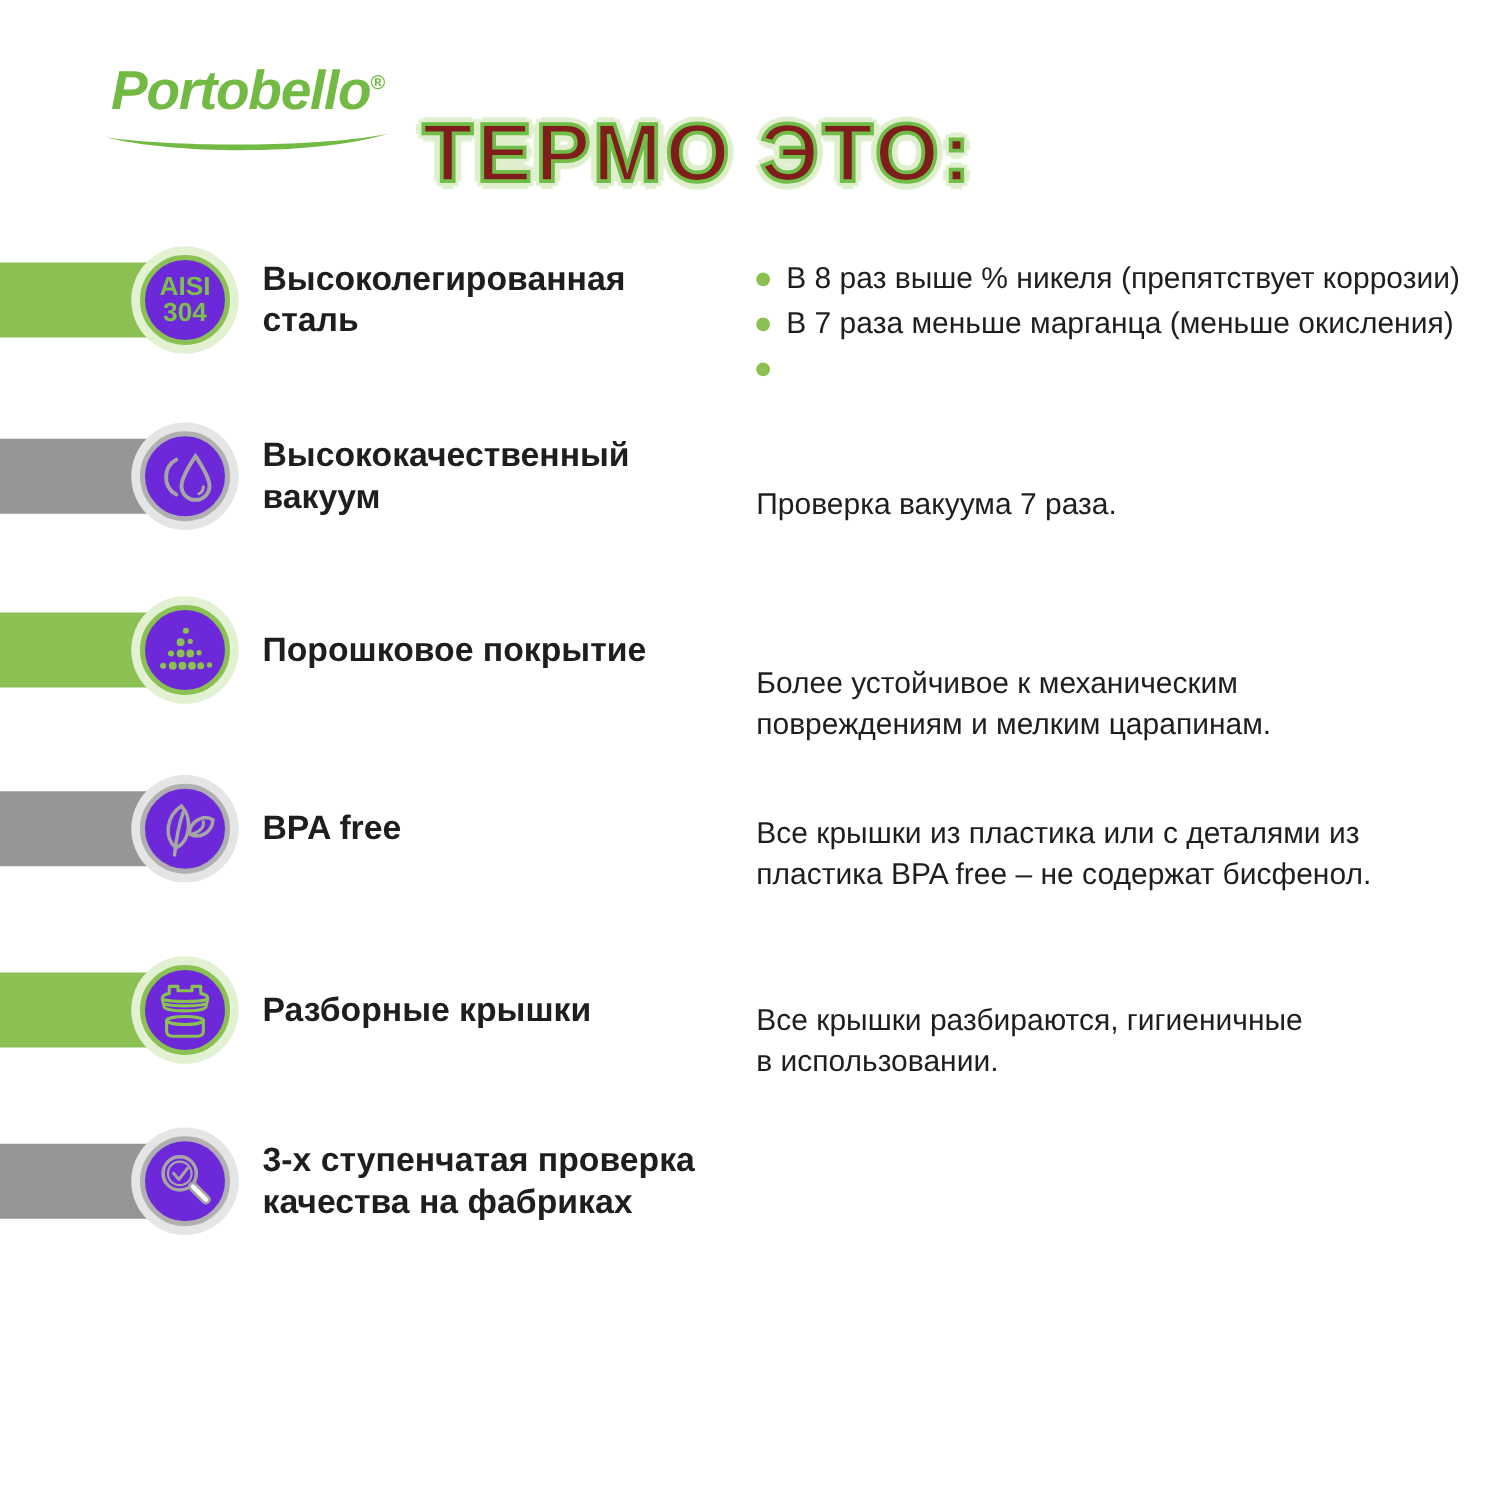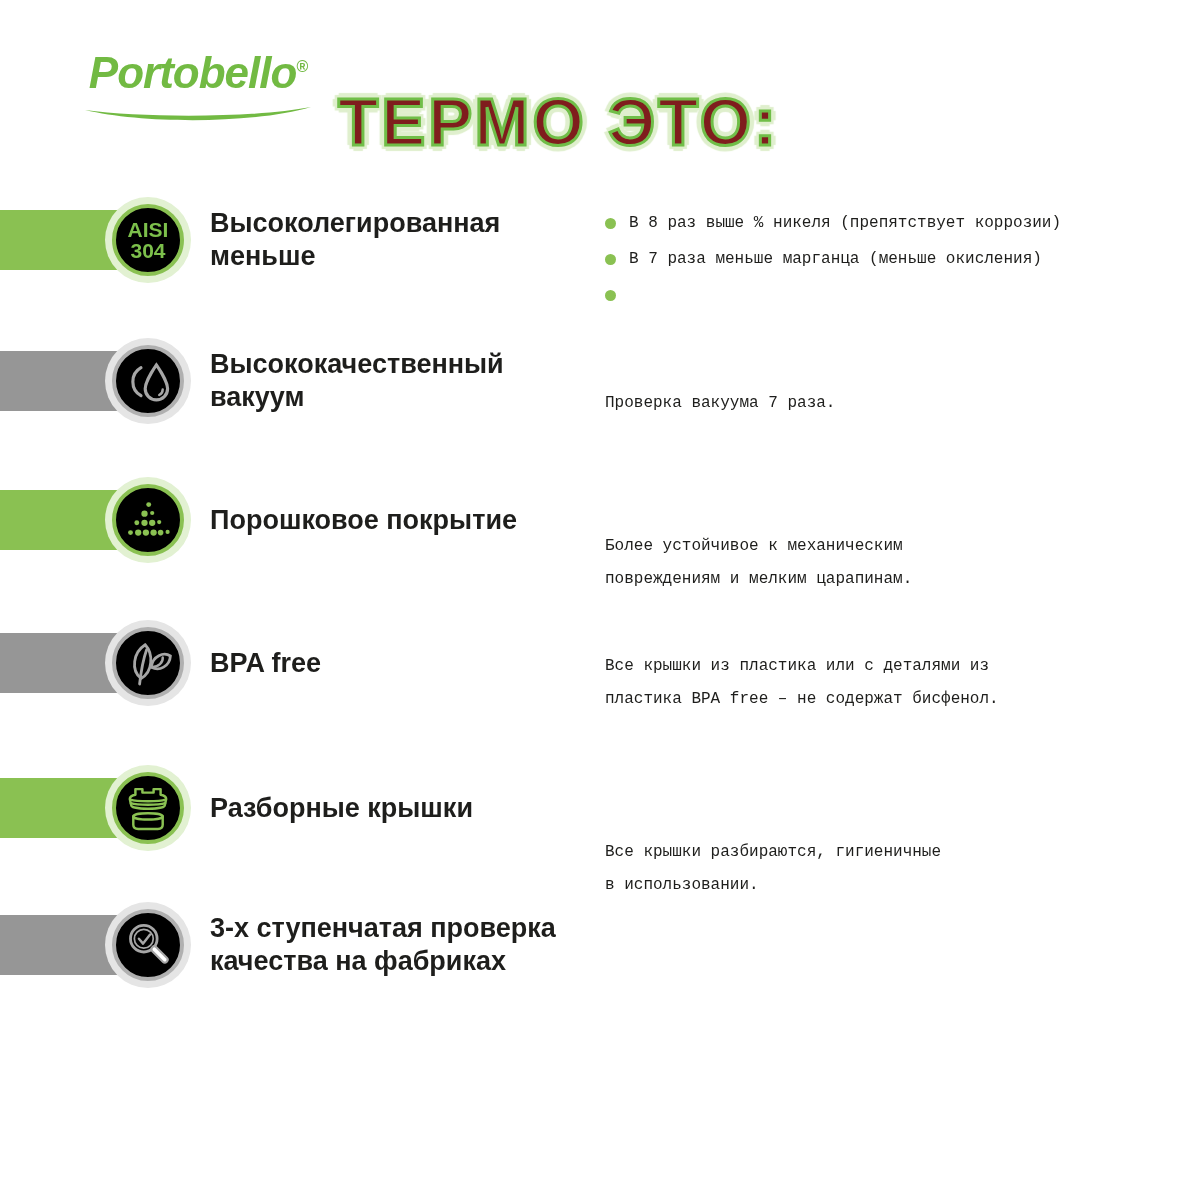--- a/index.html
+++ b/index.html
@@ -28,36 +28,36 @@
   
   .row{position:absolute;left:0;width:1200px;height:0;}
   .bar{
     position:absolute;left:0;top:-30px;width:152px;height:60px;
     border-radius:0 10px 10px 0;z-index:1;
   }
   .row--green .bar{background:#8ac152;}
   .row--gray  .bar{background:#969696;}
   .badge{
     position:absolute;left:112px;top:-36px;width:64px;height:64px;
-    background:#000000;border:4px solid #8ac152;border-radius:50%;
+    background:#6d28d9;border:4px solid #8ac152;border-radius:50%;
     box-shadow:0 0 0 7px #e2f1d2;z-index:2;
     display:flex;align-items:center;justify-content:center;
   }
   .row--gray .badge{border-color:#b0b0b0;box-shadow:0 0 0 7px #e5e5e5;}
   .badge-text{
     font-size:21px;line-height:21px;font-weight:700;color:#7cbf4b;
     text-align:center;white-space:pre-line;letter-spacing:0;
   }
   .row-title{
     position:absolute;left:210px;top:0;transform:translateY(-50%);
     width:420px;font-size:27px;line-height:33px;font-weight:700;
     white-space:pre-line;color:#1e1e1c;
   }
   
-  .detail{position:absolute;left:605px;width:585px;font-size:16px;line-height:33px;color:#1e1e1c;font-family:Liberation Mono, monospace;}
+  .detail{position:absolute;left:605px;width:585px;font-size:24px;line-height:33px;color:#1e1e1c;}
   .detail--pre{white-space:pre-line;}
   .bullets{list-style:none;margin:0;padding:0;}
   .bullets li{display:flex;line-height:36px;}
   .dot{
     flex:0 0 auto;width:11px;height:11px;border-radius:50%;
     background:#8ac152;margin:13px 13px 0 0;
   }
   svg{display:block;}
 </style>
 </head>
@@ -73,21 +73,21 @@
   </div>
   <div class="page-title">ТЕРМО ЭТО:</div>
 
   <div class="row row--green" style="top:240px">
     <div class="bar"></div>
     <div class="badge">
       <div class="badge-text">AISI
 304</div>
     </div>
     <div class="row-title">Высоколегированная
-меньше</div>
+сталь</div>
   </div>
   <ul class="bullets detail" style="top:205px">
     <li>
         <span class="dot"></span>
         <span>В 8 раз выше % никеля (препятствует коррозии)</span>
       </li>
     <li>
         <span class="dot"></span>
         <span>В 7 раза меньше марганца (меньше окисления)</span>
       </li>
@@ -155,21 +155,21 @@
       <svg width="56" height="56" viewBox="0 0 80 80" fill="none" stroke="#8ac152" stroke-width="3.5" stroke-linecap="round" stroke-linejoin="round">
         <path d="M22,21 L22,13 L32,13 L32,18 L48,18 L48,13 L58,13 L58,21 C63,22 66,24 66,27 L64,36 C64,39 54,41 40,41 C26,41 16,39 16,36 L14,27 C14,24 17,22 22,21 Z"></path>
         <path d="M15,28 C24,31 56,31 65,28"></path>
         <path d="M15.5,33 C25,36 55,36 64.5,33"></path>
         <ellipse cx="40" cy="52" rx="21" ry="4.5"></ellipse>
         <path d="M19,52 L19,64 C19,68 21,70 26,70 L54,70 C59,70 61,68 61,64 L61,52"></path>
       </svg>
     </div>
     <div class="row-title">Разборные крышки</div>
   </div>
-  <div class="detail detail--pre" style="top:836px">Все крышки разбираются, гигиеничные
+  <div class="detail detail--pre" style="top:800px">Все крышки разбираются, гигиеничные
 в использовании.</div>
 
   <div class="row row--gray" style="top:945px">
     <div class="bar"></div>
     <div class="badge">
       <svg width="56" height="56" viewBox="0 0 80 80" fill="none" stroke="#a6a6a6" stroke-linecap="round">
         <circle cx="34" cy="31" r="19" stroke-width="4"></circle>
         <circle cx="34" cy="31" r="13.5" stroke-width="2.5"></circle>
         <path d="M27,31 L33,38 L43,25" stroke-width="3.5" stroke-linejoin="round"></path>
         <path d="M49,46 L64,61" stroke-width="11"></path>

